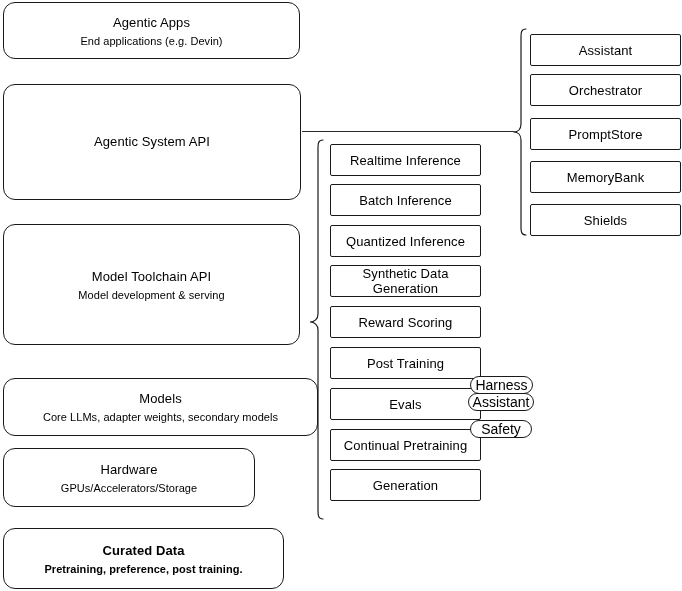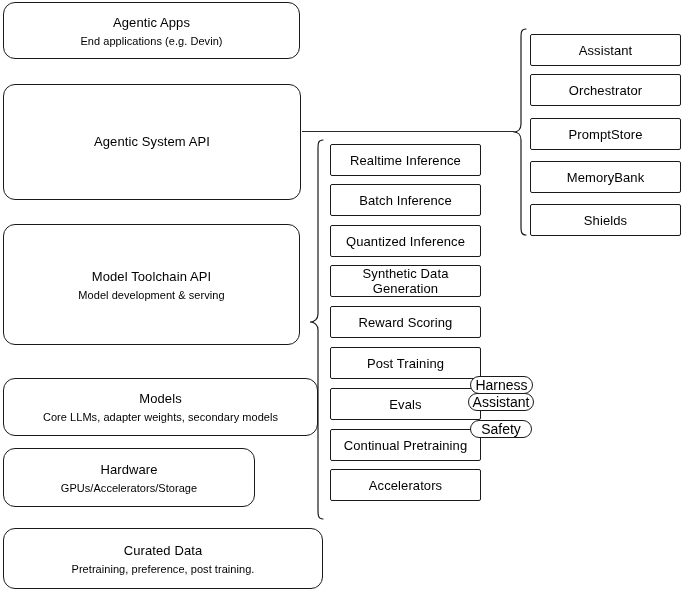--- a/index.html
+++ b/index.html
@@ -103,21 +103,21 @@
   <div class="rbox layer" style="left:3px; top:378px; width:315px; height:58px;">
     <div class="layer-title">Models</div>
     <div class="layer-sub">Core LLMs, adapter weights, secondary models</div>
   </div>
 
   <div class="rbox layer" style="left:3px; top:448px; width:252px; height:59px;">
     <div class="layer-title">Hardware</div>
     <div class="layer-sub">GPUs/Accelerators/Storage</div>
   </div>
 
-  <div class="rbox layer" style="left:3px; top:528px; width:320px; height:61px;">
+  <div class="rbox layer" style="left:3px; top:528px; width:281px; height:61px;font-weight:bold;">
     <div class="layer-title">Curated Data</div>
     <div class="layer-sub">Pretraining, preference, post training.</div>
   </div>
 
   <div class="hline" style="left:302px; top:131px; width:212px;"></div>
 
   <div class="brace" style="left:512px; top:28px; width:16px; height:208px;">
     <svg width="16" height="208" viewBox="0 0 16 208" fill="none">
       <path d="M14 1 C9 1 9 5 9 9 L9 96 C9 101 6 104 1.5 104 C6 104 9 107 9 112 L9 199 C9 203 9 207 14 207" stroke="#1a1a1a" stroke-width="1.2" fill="none" stroke-linecap="round"></path>
     </svg>
@@ -163,21 +163,21 @@
   <div class="rbox capsule" style="left:330px; top:347px; width:151px; height:32px;">
     <span>Post Training</span>
   </div>
   <div class="rbox capsule" style="left:330px; top:388px; width:151px; height:32px;">
     <span>Evals</span>
   </div>
   <div class="rbox capsule" style="left:330px; top:429px; width:151px; height:32px;">
     <span>Continual Pretraining</span>
   </div>
   <div class="rbox capsule" style="left:330px; top:469px; width:151px; height:32px;">
-    <span>Accelerators</span>
+    <span>Generation</span>
   </div>
 
   <div class="pill" style="left:470px; top:376px; width:63px; height:18px;">
     <span>Harness</span>
   </div>
   <div class="pill" style="left:468px; top:393px; width:66px; height:18px;">
     <span>Assistant</span>
   </div>
   <div class="pill" style="left:470px; top:420px; width:62px; height:18px;">
     <span>Safety</span>

